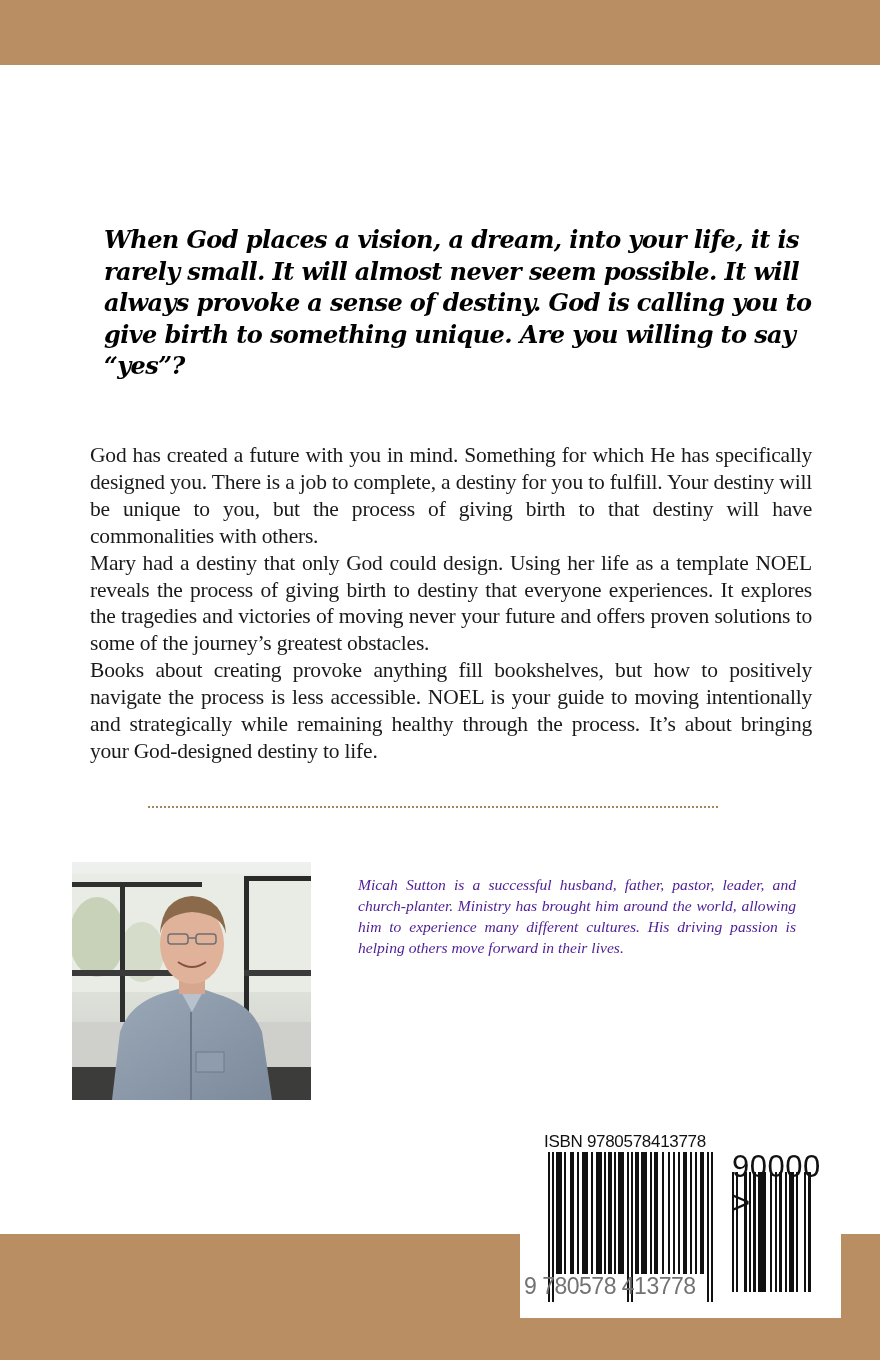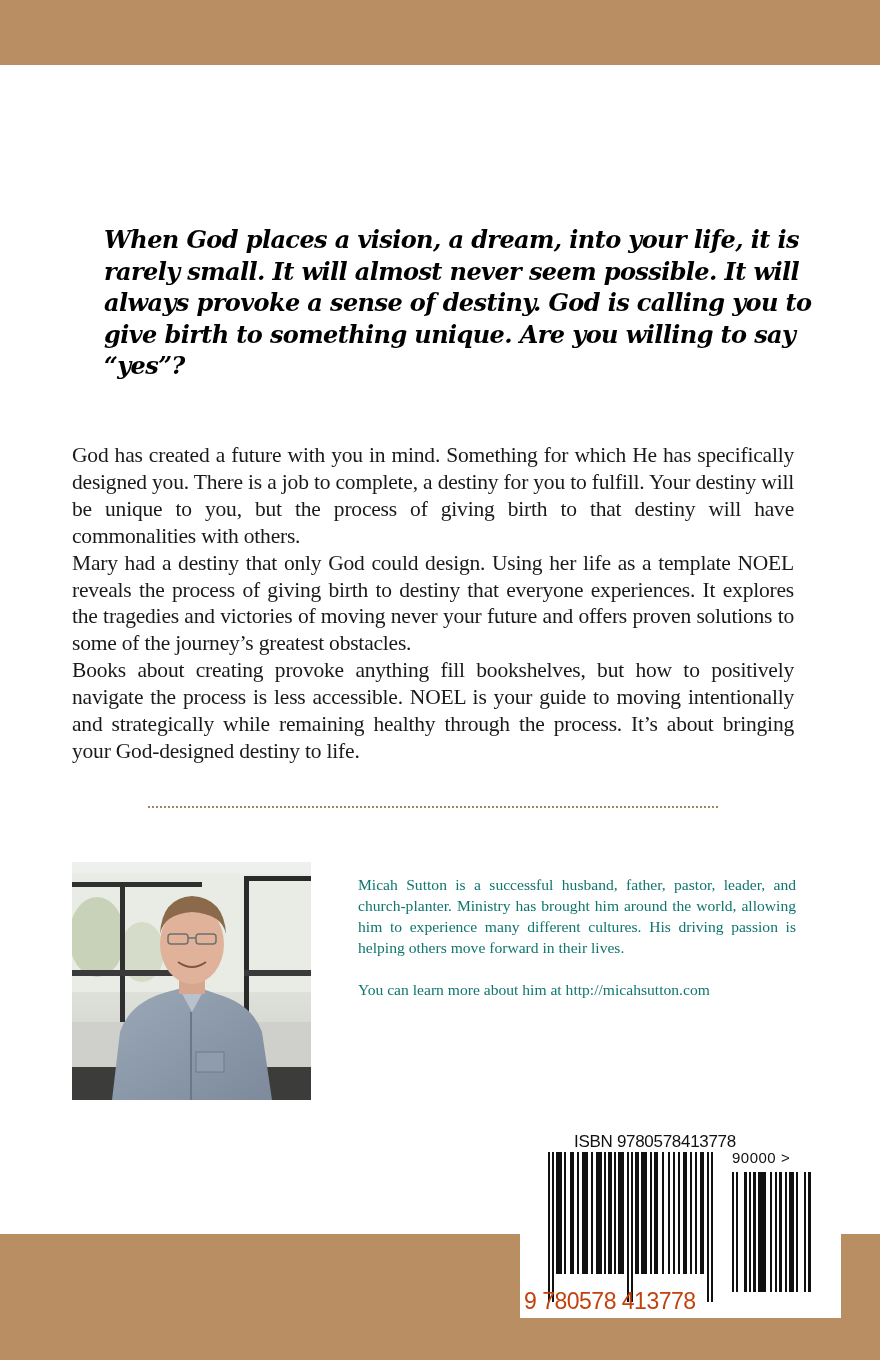--- a/index.html
+++ b/index.html
@@ -5,41 +5,41 @@
   html, body { margin:0; padding:0; }
   body { width:880px; height:1360px; position:relative; background:#ffffff; overflow:hidden;
          font-family:"Liberation Serif", "DejaVu Serif", serif; color:#111; }
   .band-top { position:absolute; left:0; top:0; width:880px; height:65px; background:#BA8E63; }
   .band-bottom { position:absolute; left:0; top:1234px; width:880px; height:126px; background:#BA8E63; }
 
   .tagline { position:absolute; left:72px; top:224px; width:724px;
              font-family:"DejaVu Serif", serif; font-style:italic; font-weight:bold;
              font-size:24px; line-height:31.5px; letter-spacing:-0.6px; color:#000000; text-align:left;margin-left:32px; }
 
-  .blurb { position:absolute; left:72px; top:442px; width:722px;
+  .blurb { position:absolute; left:90px; top:442px; width:722px;
            font-size:21.5px; line-height:26.9px; text-align:justify; color:#1a1a1a; letter-spacing:-0.2px; }
   .blurb p { margin:0; }
 
   .divider { position:absolute; left:148px; top:806px; width:570px; height:0;
              border-top:2px dotted #a6825d; }
 
   .photo { position:absolute; left:72px; top:862px; width:239px; height:238px; overflow:hidden; background:#e9ecea; }
 
   .bio { position:absolute; left:358px; top:874px; width:438px;
-         font-size:15.6px; line-height:21px; text-align:justify; color:#0f766e; }
+         font-size:15.6px; line-height:21px; text-align:justify; color:#4c1d95;font-style:italic; }
   .bio p { margin:0 0 21px 0; }
   .bio p.last { text-align:left; }
 
   .isbn-box { position:absolute; left:520px; top:1130px; width:321px; height:188px; background:#fff; }
   .isbn-label { position:absolute; left:24px; top:2px; font-family:"Liberation Sans", sans-serif;
-                font-size:17px; color:#111; letter-spacing:-0.3px;margin-left:30px; }
+                font-size:17px; color:#111; letter-spacing:-0.3px; }
   .price-label { position:absolute; left:212px; top:19px; font-family:"Liberation Sans", sans-serif;
-                 font-size:15px; color:#111; letter-spacing:0.5px; }
-  .ean-digits { position:absolute; left:4px; top:158px; font-family:"Liberation Sans", sans-serif;
-                font-size:23px; color:#c2410c; letter-spacing:-0.5px; background:transparent; }
+                 font-size:31px; color:#111; letter-spacing:0.5px; }
+  .ean-digits { position:absolute; left:4px; top:143px; font-family:"Liberation Sans", sans-serif;
+                font-size:23px; color:#737373; letter-spacing:-0.5px; background:transparent; }
   .barcode-main { position:absolute; left:22px; top:22px; }
   .barcode-addon { position:absolute; left:212px; top:42px; }
 </style>
 </head>
 <body>
 
 <div class="band-top"></div>
 
 <div class="tagline">When God places a vision, a dream, into your life, it is rarely small. It will almost never seem possible. It will always provoke a sense of destiny. God is calling you to give birth to something unique. Are you willing to say “yes”?</div>
 
@@ -85,21 +85,20 @@
     <path d="M88 72 Q90 36 120 34 Q152 36 154 72 Q150 52 120 50 Q92 52 88 72 Z" fill="#8a6a4a"></path>
     <rect x="96" y="72" width="20" height="10" rx="3" fill="none" stroke="#6f6f6f" stroke-width="1.5"></rect>
     <rect x="124" y="72" width="20" height="10" rx="3" fill="none" stroke="#6f6f6f" stroke-width="1.5"></rect>
     <line x1="116" y1="76" x2="124" y2="76" stroke="#6f6f6f" stroke-width="1.5"></line>
     <path d="M106 100 Q120 110 134 100" stroke="#8a4f45" stroke-width="2" fill="none"></path>
   </svg>
 </div>
 
 <div class="bio">
   <p>Micah Sutton is a successful husband, father, pastor, leader, and church-planter. Ministry has brought him around the world, allowing him to experience many different cultures. His driving passion is helping others move forward in their lives.</p>
-  <p class="last">You can learn more about him at http://micahsutton.com</p>
 </div>
 
 <div class="band-bottom"></div>
 
 <div class="isbn-box">
   <div class="isbn-label">ISBN 9780578413778</div>
   <div class="price-label">90000 &gt;</div>
 
   <svg class="barcode-main" width="186" height="150" viewBox="0 0 186 150" xmlns="http://www.w3.org/2000/svg">
     <g fill="#111">

